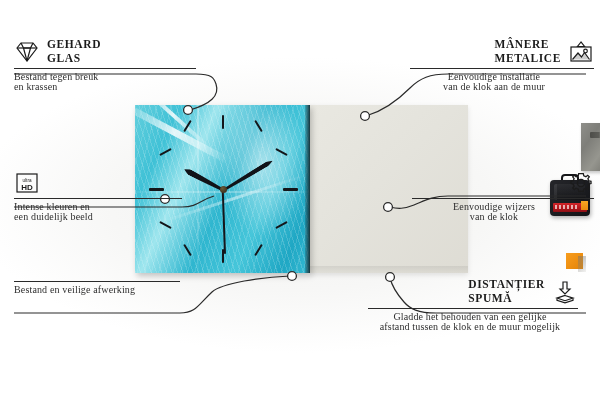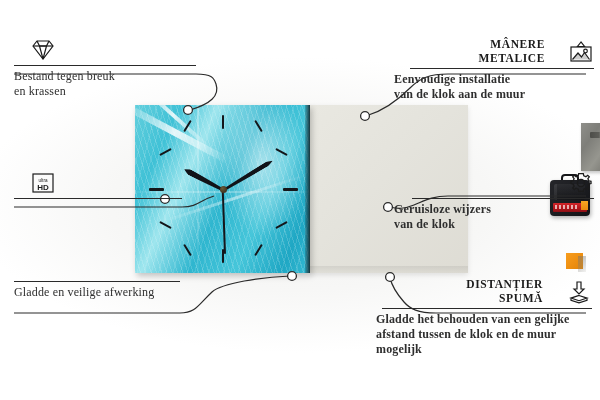--- a/index.html
+++ b/index.html
@@ -176,46 +176,46 @@
     font-size: 11.5px;
     letter-spacing: .6px;
     color: #1b1b1b;
     line-height: 13.5px;
     text-transform: uppercase;
     white-space: pre-line;
   }
   .rule { height:1px; background:#2a2a2a; }
   .cal-desc {
     font-family: "Liberation Serif", serif;
-    font-size: 12px;
+    font-size: 10px;
     color: #2e2e2e;
-    line-height: 15px;
+    line-height: 10px;
     letter-spacing: .15px;
     white-space: pre-line;
   }
-  .ico { width: 26px; height: 24px; flex: 0 0 26px; margin-left: 16px; }
+  .ico { width: 26px; height: 24px; flex: 0 0 26px; }
   .ico svg { display:block; }
 
   
   .left  { left: 14px;  width: 200px; }
   .left .cal-head { justify-content: flex-start; }
   .left .cal-desc { text-align: left; }
 
   
   .right { width: 200px; }
   .right .cal-head { justify-content: flex-end; }
-  .right .cal-title { text-align: right; }
-  .right .cal-desc { text-align: left; font-weight: bold; }
+  .right .cal-title { }
+  .right .cal-desc { text-align: center; }
 
   #c1 { top: 38px; }
   #c2 { top: 171px; }
   #c3 { top: 278px; }
   #c4 { right: 6px; top: 38px; }
   #c5 { right: 6px; top: 171px; }
-  #c6 { right: 8px; top: 278px; }
+  #c6 { right: 22px; top: 278px; }
   #c6 { width: 216px; }
 
   
   #wires { position:absolute; inset:0; pointer-events:none; }
 </style>
 </head>
 <body>
 
 <div id="stage">
 
@@ -293,42 +293,46 @@
         <svg viewBox="0 0 26 24">
             <g fill="none" stroke="#1b1b1b" stroke-width="1.2">
           <path d="M3,8 L7,3 H19 L23,8 L13,21 Z"></path>
               <path d="M3,8 H23"></path>
           <path d="M7,3 L9.5,8 L13,21"></path>
               <path d="M19,3 L16.5,8 L13,21"></path>
               <path d="M9.5,8 H16.5"></path>
         </g>
           </svg>
       </span>
+      <span class="cal-title">GEHARD
+GLAS</span>
     </div>
     <div class="rule" style="width:182px;margin:3px 0 3px 0;"></div>
     <div class="cal-desc">Bestand tegen breuk
 en krassen</div>
   </div>
 
   <div class="callout left" id="c2">
     <div class="cal-head">
       <span class="ico">
         <svg viewBox="0 0 26 24">
             <rect x="3" y="3" width="20" height="18" fill="none" stroke="#1b1b1b" stroke-width="1.2"></rect>
           <text x="13" y="11" font-family="Liberation Sans, sans-serif" font-size="4.6" fill="#1b1b1b" text-anchor="middle">ultra</text>
           <text x="13" y="18.6" font-family="Liberation Sans, sans-serif" font-size="8" font-weight="bold" fill="#1b1b1b" text-anchor="middle">HD</text>
         </svg>
       </span>
     </div>
     <div class="rule" style="width:168px;margin:3px 0 3px 0;"></div>
+    <div class="cal-desc">Intense kleuren en
+een duidelijk beeld</div>
   </div>
 
   <div class="callout left" id="c3">
     <div class="rule" style="width:166px;margin:3px 0 3px 0;"></div>
-    <div class="cal-desc">Gladde en veilige afwerking</div>
+    <div class="cal-desc">Bestand en veilige afwerking</div>
   </div>
 
   <div class="callout right" id="c4">
     <div class="cal-head">
       <span class="cal-title">MÂNERE
 METALICE</span>
       <span class="ico">
         <svg viewBox="0 0 26 24">
             <g fill="none" stroke="#1b1b1b" stroke-width="1.2">
           <path d="M13,2 L9.5,6.5 H16.5 Z"></path>
@@ -350,21 +354,21 @@
       <span class="ico">
         <svg viewBox="0 0 26 24">
             <g fill="none" stroke="#1b1b1b" stroke-width="1.3">
           <path d="M13,2.6 l2.3,0 0.5,2.2 2.1,0.9 1.8,-1.4 1.6,1.6 -1.4,1.8 0.9,2.1 2.2,0.5 0,2.3 -2.2,0.5 -0.9,2.1 1.4,1.8 -1.6,1.6 -1.8,-1.4 -2.1,0.9 -0.5,2.2 -2.3,0 -2.3,0 -0.5,-2.2 -2.1,-0.9 -1.8,1.4 -1.6,-1.6 1.4,-1.8 -0.9,-2.1 -2.2,-0.5 0,-2.3 2.2,-0.5 0.9,-2.1 -1.4,-1.8 1.6,-1.6 1.8,1.4 2.1,-0.9 0.5,-2.2 z"></path>
           <circle cx="13" cy="12" r="3.6"></circle>
         </g>
           </svg>
       </span>
     </div>
     <div class="rule" style="width:182px;margin:3px 0 3px auto;"></div>
-    <div class="cal-desc">Geruisloze wijzers
+    <div class="cal-desc">Eenvoudige wijzers
 van de klok</div>
   </div>
 
   <div class="callout right" id="c6">
     <div class="cal-head">
       <span class="cal-title">DISTANȚIER
 SPUMĂ</span>
       <span class="ico">
         <svg viewBox="0 0 26 24">
             <g fill="none" stroke="#1b1b1b" stroke-width="1.2">

